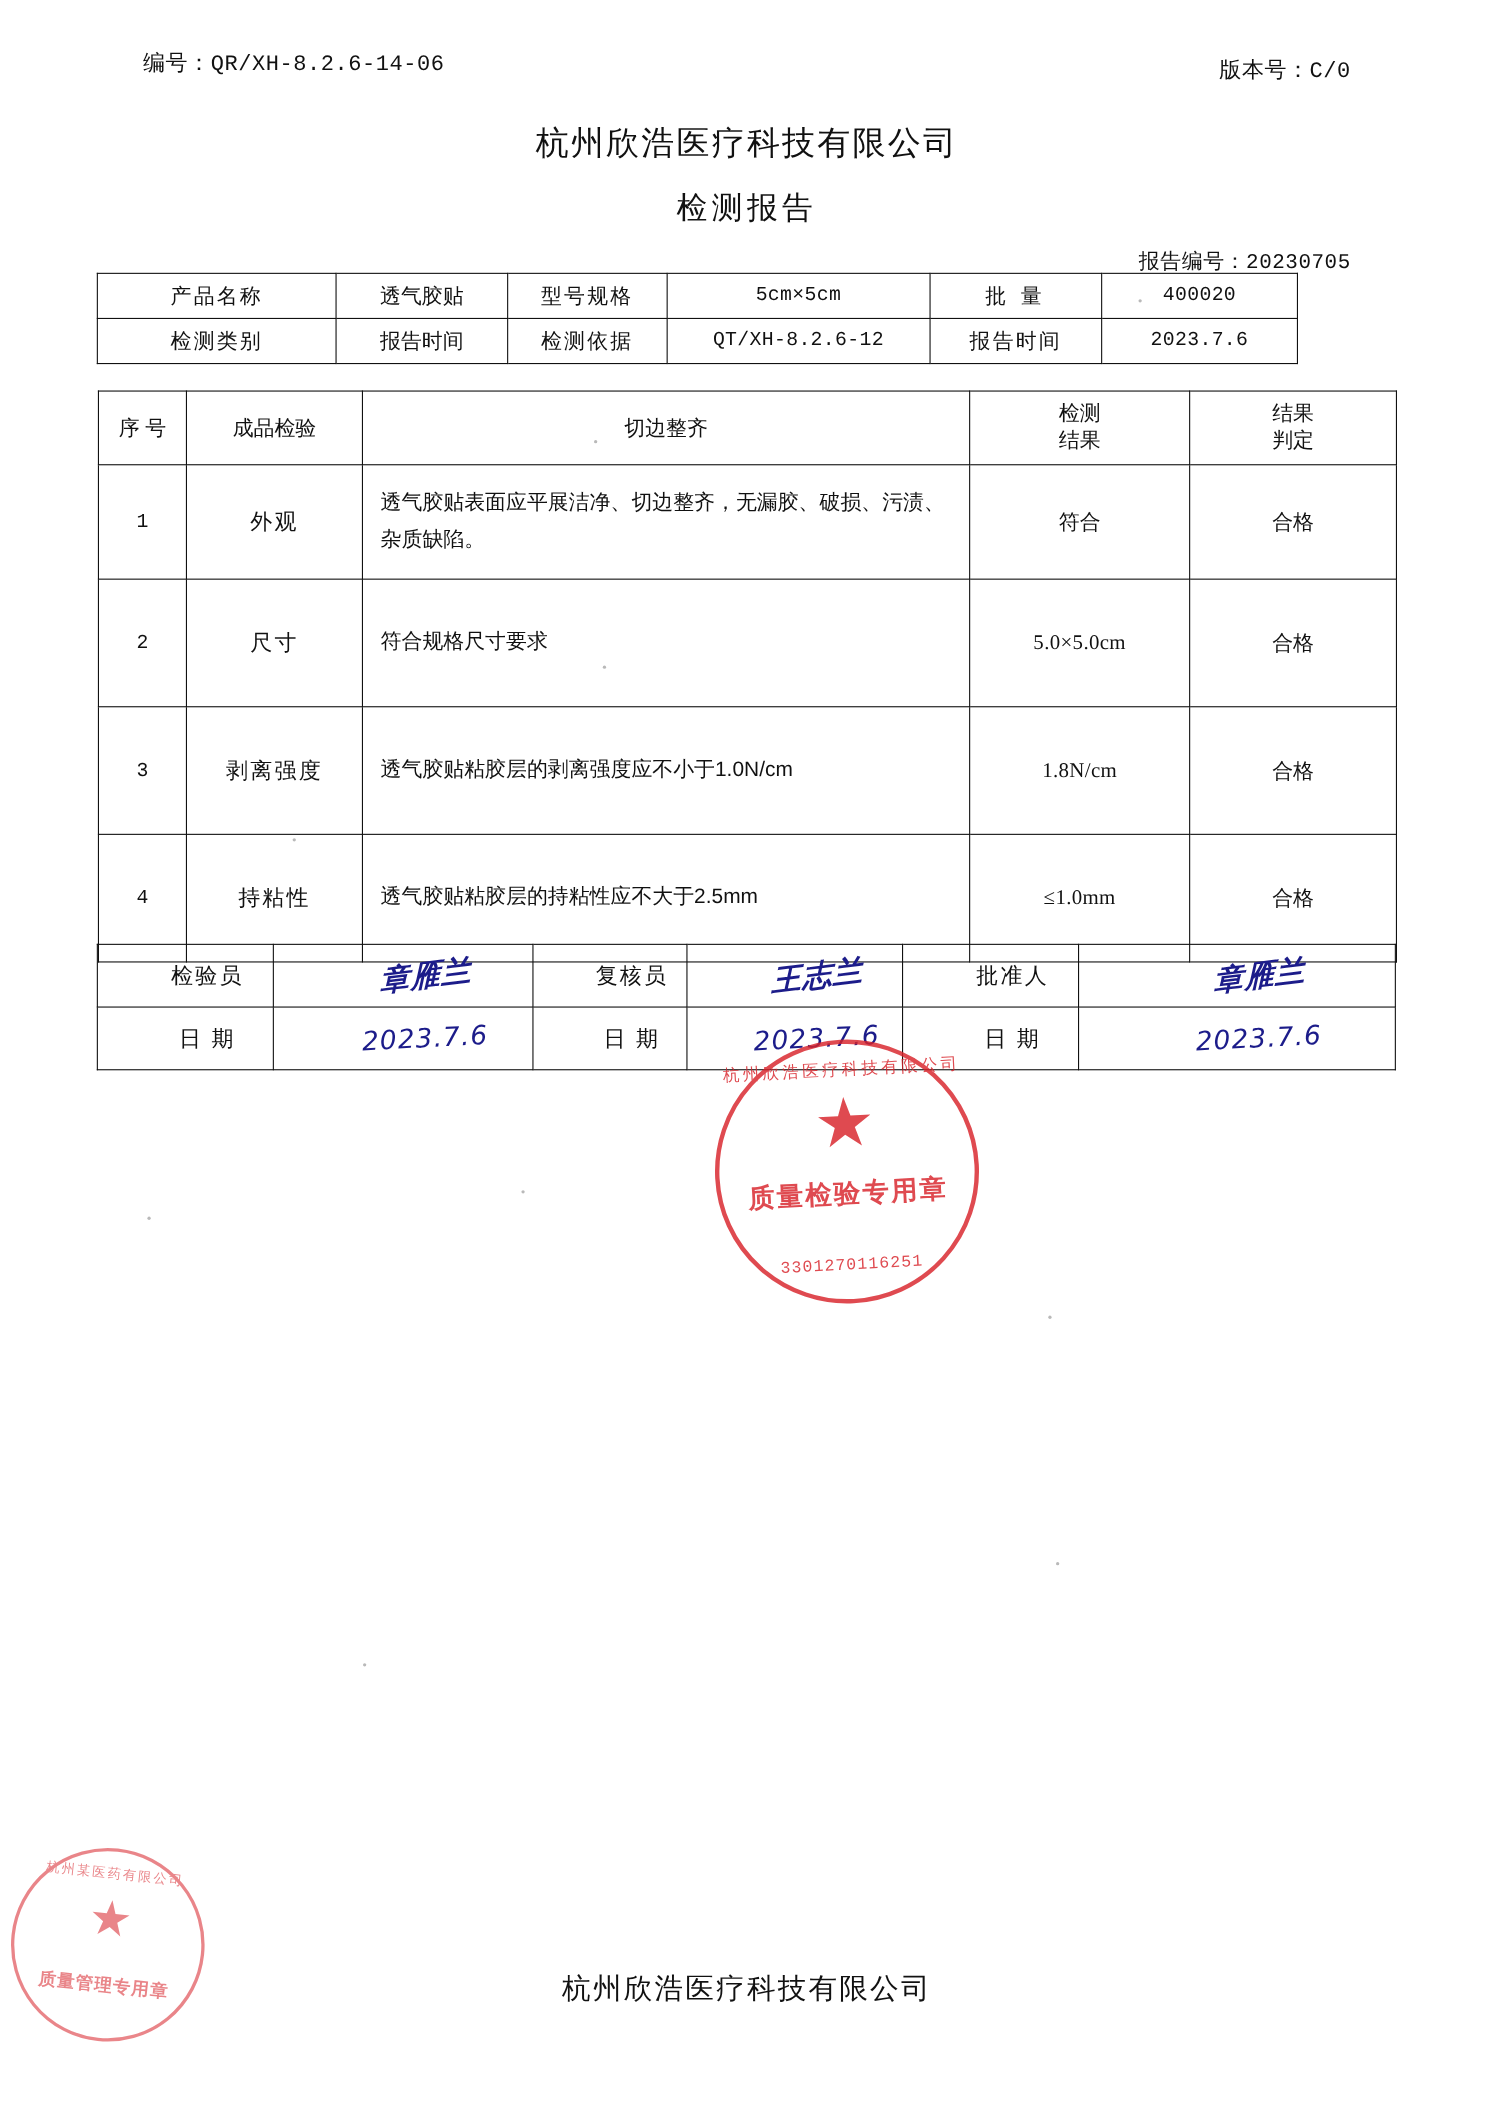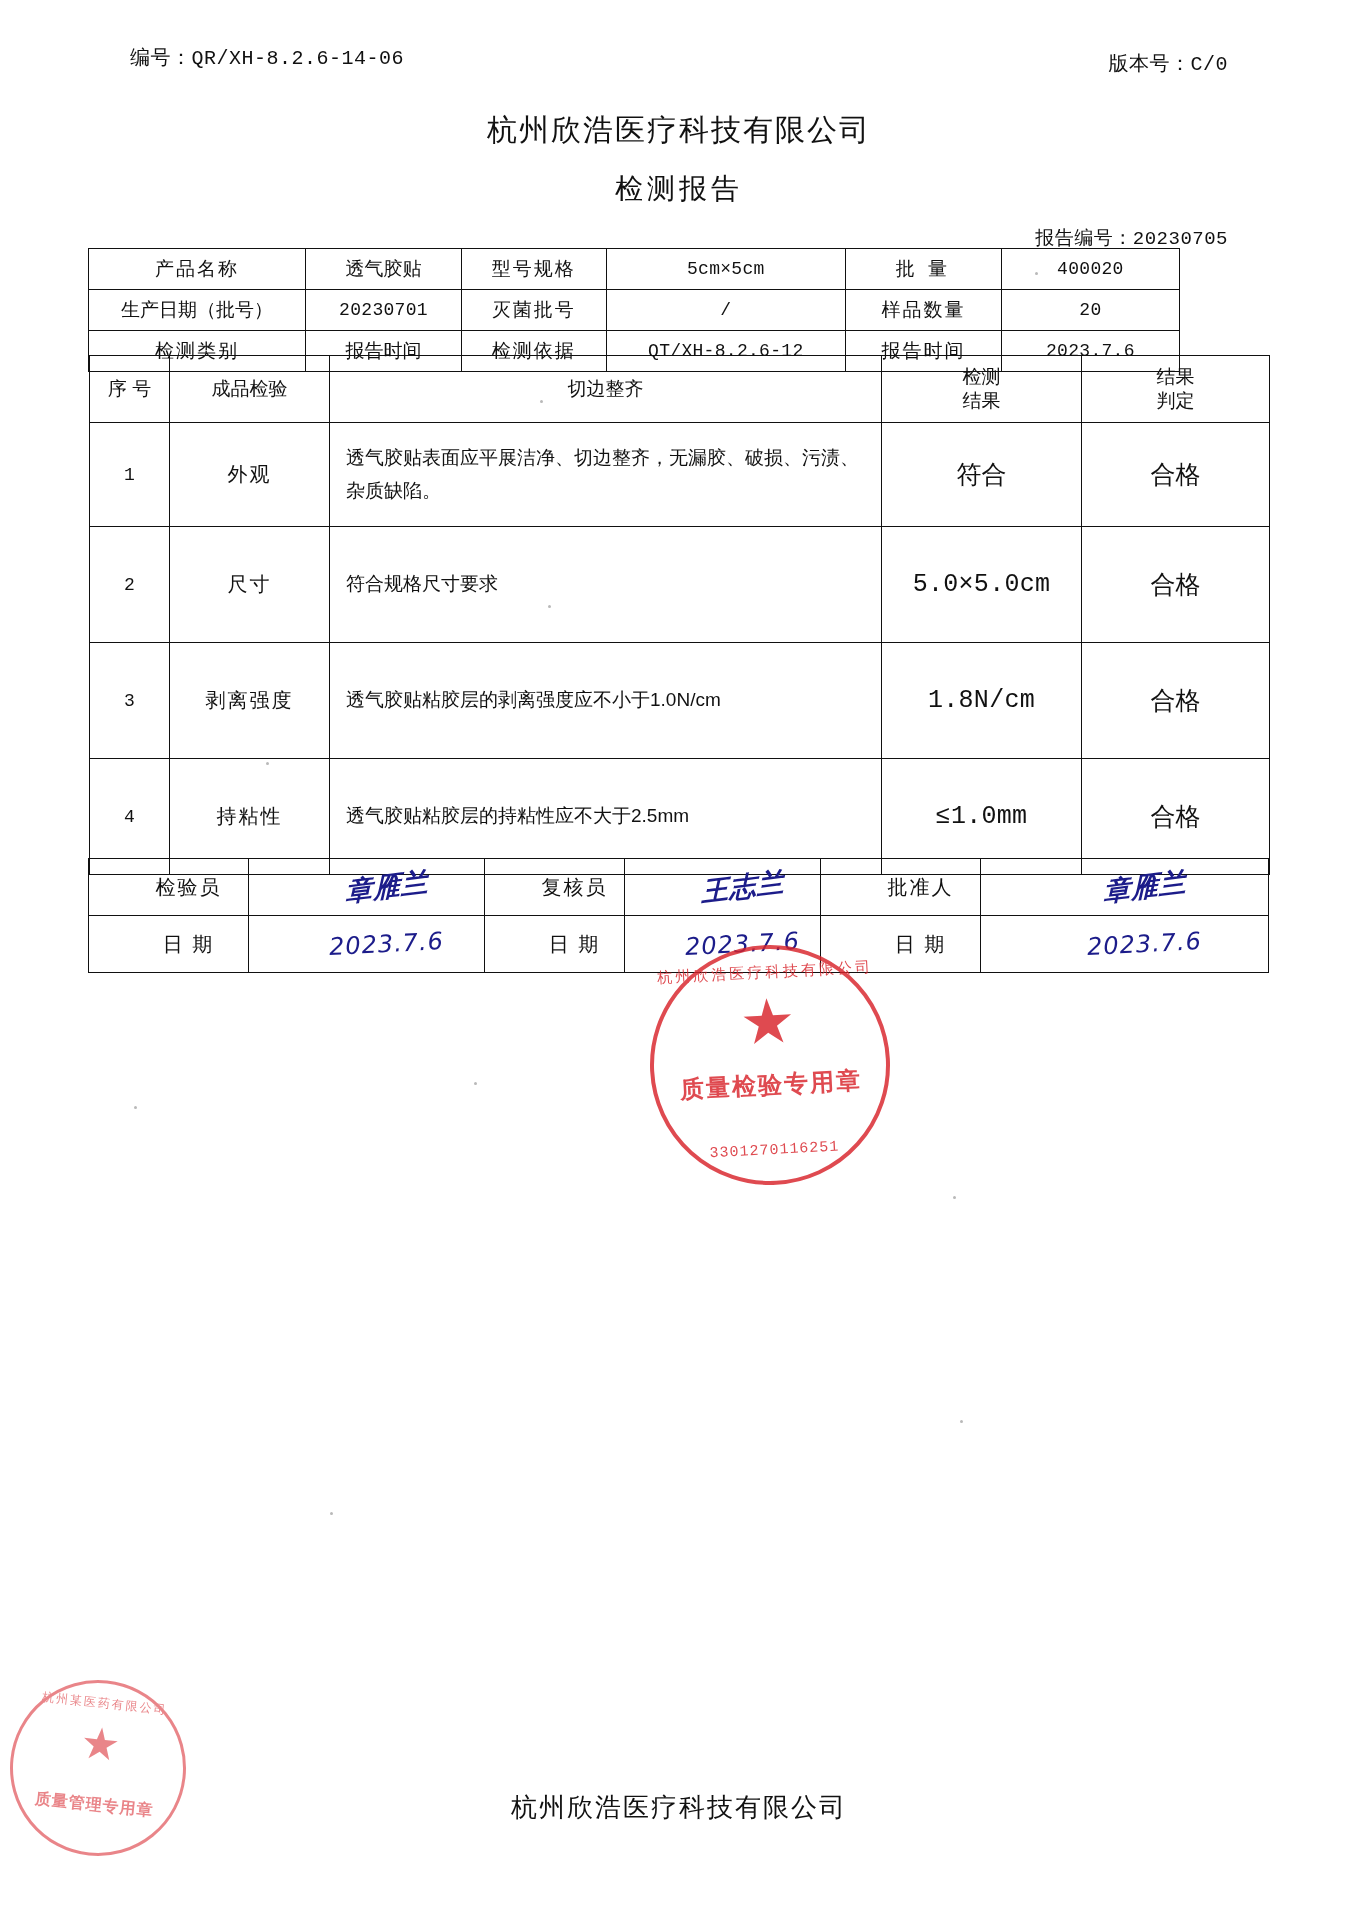--- a/index.html
+++ b/index.html
@@ -112,21 +112,21 @@
   }
   .main-table td.idx { font-size: 18px; font-family: "Liberation Mono","DejaVu Sans Mono",monospace;}
   .main-table td.item { font-size: 20px; letter-spacing: 2px; }
   .main-table td.req {
     text-align: left;
     padding-left: 16px;
     padding-right: 14px;
     font-size: 19px;
     line-height: 1.7;
   }
-  .main-table td.res { font-size: 25px; }
+  .main-table td.res { font-size: 19px; font-family: Liberation Serif, serif; }
   .two-line { line-height: 1.25; }
 
   .sign-table {
     position: absolute;
     left: 88px;
     top: 858px;
     width: 1180px;
   }
   .sign-table td { height: 52px; font-size: 20px; letter-spacing: 2px; padding-left: 44px; }
   .sign-cell { position: relative; }
@@ -279,28 +279,20 @@
     <tbody>
       <tr>
         <td class="sp2">产品名称</td>
         <td>透气胶贴</td>
         <td class="sp2">型号规格</td>
         <td class="mono">5cm×5cm</td>
         <td class="sp4">批 量</td>
         <td class="mono">400020</td>
       </tr>
       <tr>
-        <td>生产日期（批号）</td>
-        <td class="mono">20230701</td>
-        <td class="sp2">灭菌批号</td>
-        <td class="mono">/</td>
-        <td class="sp2">样品数量</td>
-        <td class="mono">20</td>
-      </tr>
-      <tr>
         <td class="sp2">检测类别</td>
         <td>报告时间</td>
         <td class="sp2">检测依据</td>
         <td class="mono">QT/XH-8.2.6-12</td>
         <td class="sp2">报告时间</td>
         <td class="mono">2023.7.6</td>
       </tr>
     </tbody>
   </table>
 

